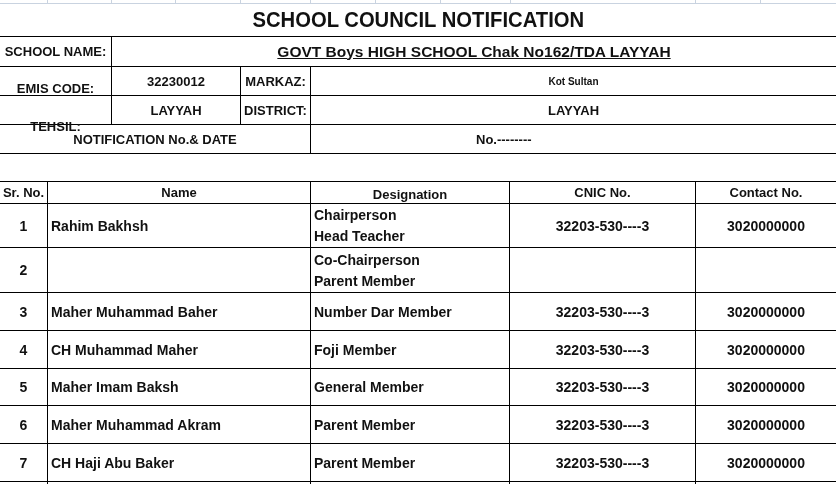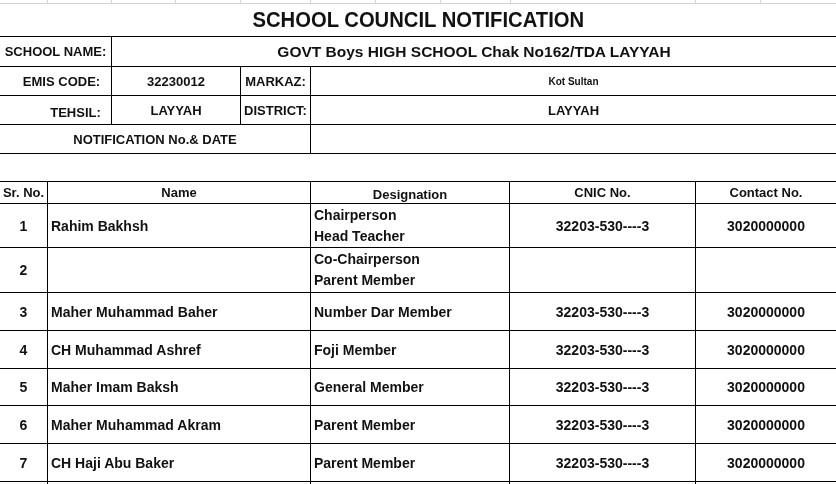--- a/index.html
+++ b/index.html
@@ -4,21 +4,21 @@
 <style>
   html, body { margin: 0; padding: 0; background: #ffffff; }
   body { width: 836px; height: 484px; overflow: hidden; position: relative;
          font-family: "Liberation Sans", sans-serif; color: #111; }
   .sheet { position: absolute; left: 0; top: 0; width: 836px; height: 484px; }
   .gridtop { position: absolute; left: 0; top: 0; width: 836px; height: 3px; border-bottom: 1px solid #c9d3e0; }
   .gl { position: absolute; top: 0; width: 1px; height: 4px; background: #c9d3e0; }
   .cell { position: absolute; box-sizing: border-box; display: flex; align-items: center;
           justify-content: center; font-weight: bold; font-size: 13px; white-space: nowrap; overflow: hidden; }
   .left { justify-content: flex-start; padding-left: 3px; }
-  .two { flex-direction: column; align-items: flex-start; justify-content: center; line-height: 21px; padding-left: 3px; }
+  .two { flex-direction: column; align-items: flex-start; justify-content: flex-end; line-height: 21px; padding-left: 3px; }
   .hl { position: absolute; height: 1px; background: #000; left: 0; width: 836px; }
   .vl { position: absolute; width: 1px; background: #000; }
   .title { font-size: 22px; letter-spacing: 0px; transform: scaleX(0.92); }
   .big { font-size: 15.5px; }
 </style>
 </head>
 <body>
 
 <div class="sheet">
   <div class="gridtop"></div>
@@ -55,33 +55,34 @@
   <div class="vl" style="left:111px;top:36px;height:88px"></div>
   <div class="vl" style="left:240px;top:66px;height:58px"></div>
   <div class="vl" style="left:310px;top:66px;height:87px"></div>
 
   <div class="vl" style="left:47px;top:181px;height:303px"></div>
   <div class="vl" style="left:310px;top:181px;height:303px"></div>
   <div class="vl" style="left:509px;top:181px;height:303px"></div>
   <div class="vl" style="left:695px;top:181px;height:303px"></div>
 
   <div class="cell" style="left:0;top:37px;width:111px;height:29px;">SCHOOL NAME:</div>
-  <div class="cell big" style="left:112px;top:37px;width:724px;height:29px;">GOVT Boys HIGH SCHOOL Chak No162/TDA LAYYAH</div>
+  <div class="cell big" style="left:112px;top:37px;width:724px;height:29px;text-decoration:underline;">GOVT Boys HIGH SCHOOL Chak No162/TDA LAYYAH</div>
 
-  <div class="cell" style="left:0;top:67px;width:111px;height:28px;margin-left:6px;">EMIS CODE:</div>
+  <div class="cell" style="left:0;top:74px;width:111px;height:28px;">EMIS CODE:</div>
   <div class="cell" style="left:112px;top:67px;width:128px;height:28px;">32230012</div>
   <div class="cell" style="left:241px;top:67px;width:69px;height:28px;">MARKAZ:</div>
   <div class="cell" style="left:311px;top:67px;width:525px;height:28px;font-size:10px;">Kot Sultan</div>
 
-  <div class="cell" style="left:0;top:98px;width:111px;height:28px;margin-left:20px;">TEHSIL:</div>
+  <div class="cell" style="left:0;top:112px;width:111px;height:28px;">TEHSIL:</div>
   <div class="cell" style="left:112px;top:96px;width:128px;height:28px;">LAYYAH</div>
   <div class="cell" style="left:241px;top:96px;width:69px;height:28px;">DISTRICT:</div>
   <div class="cell" style="left:311px;top:96px;width:525px;height:28px;">LAYYAH</div>
 
   <div class="cell" style="left:0;top:125px;width:310px;height:28px;">NOTIFICATION No.&amp; DATE</div>
+  <div class="cell" style="left:476px;top:125px;width:90px;height:28px;justify-content:flex-start;">No.--------</div>
 
 
   <div class="cell" style="left:0;top:182px;width:47px;height:21px;">Sr. No.</div>
   <div class="cell" style="left:48px;top:182px;width:262px;height:21px;">Name</div>
   <div class="cell" style="left:311px;top:184px;width:198px;height:21px;text-align:center;">Designation</div>
   <div class="cell" style="left:510px;top:182px;width:185px;height:21px;">CNIC No.</div>
   <div class="cell" style="left:696px;top:182px;width:140px;height:21px;">Contact No.</div>
 
   <div id="rows">
       <div>
@@ -108,21 +109,21 @@
         <div class="cell" style="left: 0px; top: 293px; width: 47px; height: 37px; font-size: 14px;">3</div>
         <div class="cell left" style="left: 48px; top: 293px; width: 262px; height: 37px; font-size: 14px;">Maher Muhammad Baher</div>
         <div class="cell left" style="left: 311px; top: 293px; width: 198px; height: 37px; font-size: 14px;">
           <span>Number Dar Member</span>
         </div>
         <div class="cell" style="left: 510px; top: 293px; width: 185px; height: 37px; font-size: 14px;">32203-530----3</div>
         <div class="cell" style="left: 696px; top: 293px; width: 140px; height: 37px; font-size: 14px;">3020000000</div>
       </div>
       <div>
         <div class="cell" style="left: 0px; top: 331px; width: 47px; height: 37px; font-size: 14px;">4</div>
-        <div class="cell left" style="left: 48px; top: 331px; width: 262px; height: 37px; font-size: 14px;">CH Muhammad Ashref</div>
+        <div class="cell left" style="left: 48px; top: 331px; width: 262px; height: 37px; font-size: 14px;">CH Muhammad Maher</div>
         <div class="cell left" style="left: 311px; top: 331px; width: 198px; height: 37px; font-size: 14px;">
           <span>Foji Member</span>
         </div>
         <div class="cell" style="left: 510px; top: 331px; width: 185px; height: 37px; font-size: 14px;">32203-530----3</div>
         <div class="cell" style="left: 696px; top: 331px; width: 140px; height: 37px; font-size: 14px;">3020000000</div>
       </div>
       <div>
         <div class="cell" style="left: 0px; top: 369px; width: 47px; height: 36px; font-size: 14px;">5</div>
         <div class="cell left" style="left: 48px; top: 369px; width: 262px; height: 36px; font-size: 14px;">Maher Imam Baksh</div>
         <div class="cell left" style="left: 311px; top: 369px; width: 198px; height: 36px; font-size: 14px;">

